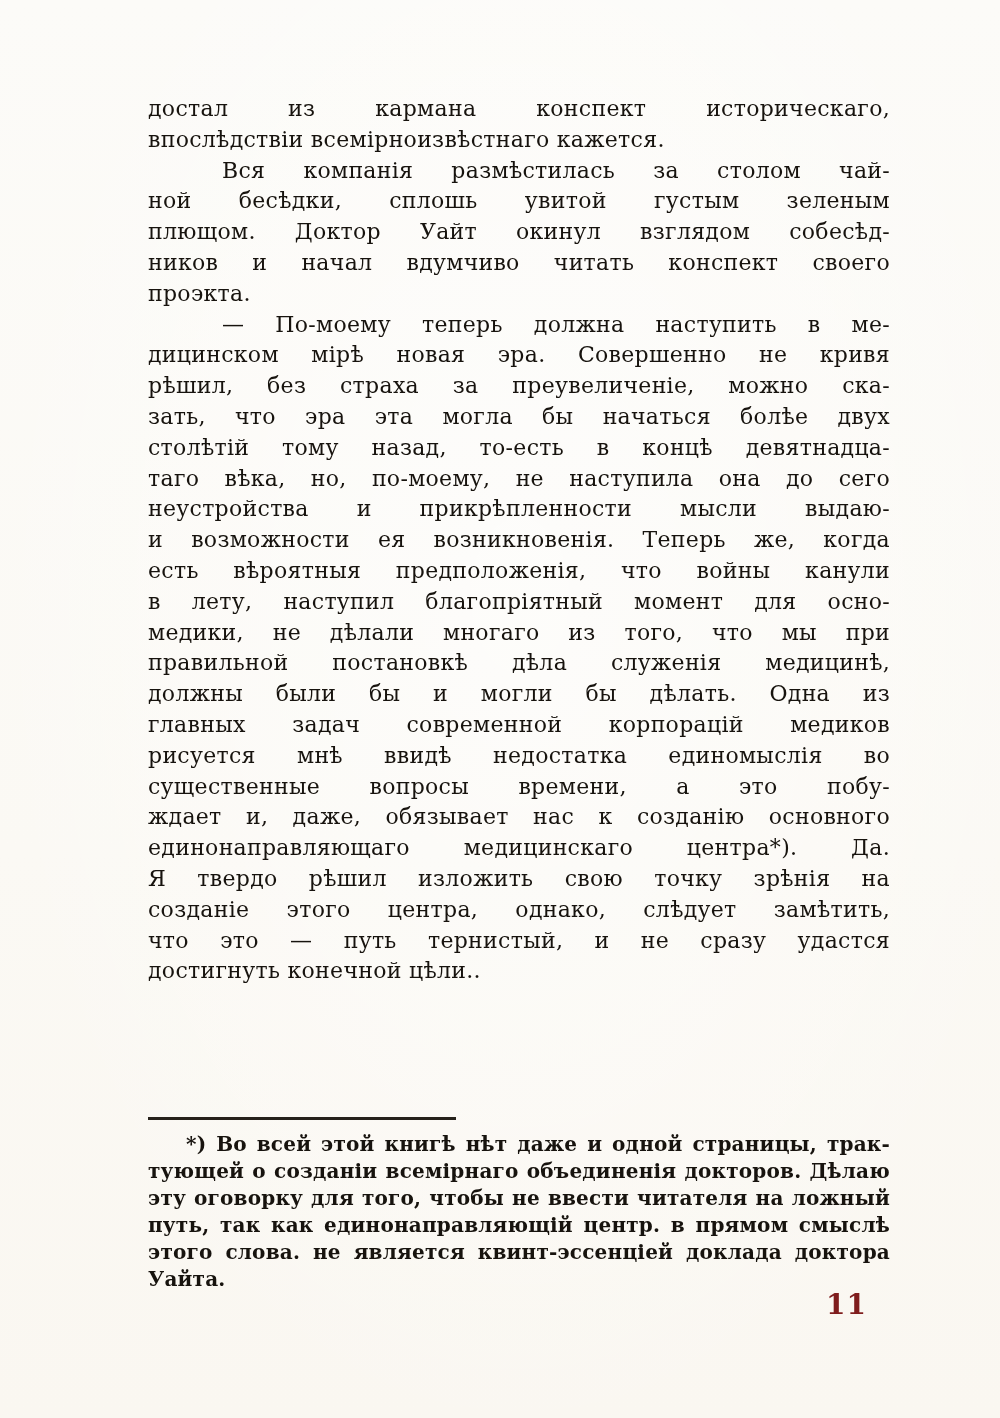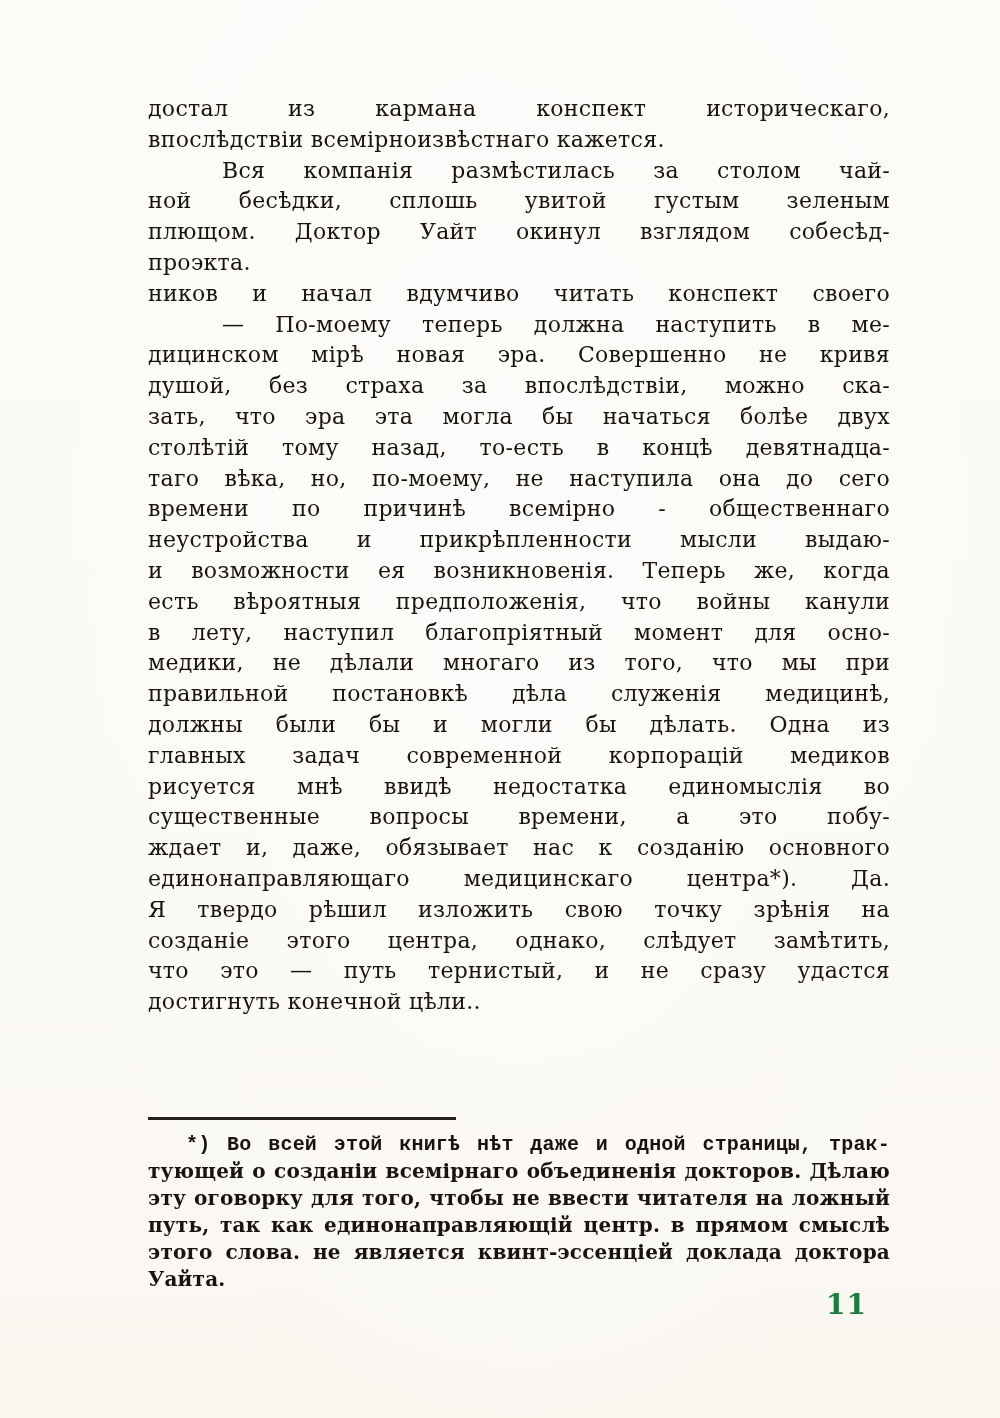--- a/index.html
+++ b/index.html
@@ -53,53 +53,52 @@
   }
   .fn-line {
     font-size: 20px;
     line-height: 27px;
     font-weight: 700;
     letter-spacing: 0.2px;
     text-align: justify;
     text-align-last: justify;
   }
   .fn-line.last { text-align-last: left; }
-  .fn-line.indent { text-indent: 38px; font-family: Liberation Mono, monospace; }
+  .fn-line.indent { text-indent: 38px; }
 
   .page-number {
     position: absolute;
     left: 826px;
     top: 1288px;
     font-size: 28px;
     font-weight: 700;
     letter-spacing: 1px;
-    color: #15803d;
+    color: #7f1d1d;
   }
 </style>
 </head>
 <body>
 
 <div class="scan-bg"></div>
 
 <div class="page">
   <div class="text-block" id="body-text">
       <div class="line">достал из кармана конспект историческаго,</div>
       <div class="line last">впослѣдствіи всемірноизвѣстнаго кажется.</div>
       <div class="line indent">Вся компанія размѣстилась за столом чай-</div>
       <div class="line">ной бесѣдки, сплошь увитой густым зеленым</div>
       <div class="line">плющом. Доктор Уайт окинул взглядом собесѣд-</div>
+      <div class="line">ников и начал вдумчиво читать конспект своего</div>
       <div class="line last">проэкта.</div>
-      <div class="line">ников и начал вдумчиво читать конспект своего</div>
       <div class="line indent">— По-моему теперь должна наступить в ме-</div>
       <div class="line">дицинском мірѣ новая эра. Совершенно не кривя</div>
-      <div class="line">душой, без страха за впослѣдствіи, можно ска-</div>
+      <div class="line">рѣшил, без страха за преувеличеніе, можно ска-</div>
       <div class="line">зать, что эра эта могла бы начаться болѣе двух</div>
       <div class="line">столѣтій тому назад, то-есть в концѣ девятнадца-</div>
       <div class="line">таго вѣка, но, по-моему, не наступила она до сего</div>
-      <div class="line">времени по причинѣ всемірно - общественнаго</div>
       <div class="line">неустройства и прикрѣпленности мысли выдаю-</div>
       <div class="line">и возможности ея возникновенія. Теперь же, когда</div>
       <div class="line">есть вѣроятныя предположенія, что войны канули</div>
       <div class="line">в лету, наступил благопріятный момент для осно-</div>
       <div class="line">медики, не дѣлали многаго из того, что мы при</div>
       <div class="line">правильной постановкѣ дѣла служенія медицинѣ,</div>
       <div class="line">должны были бы и могли бы дѣлать. Одна из</div>
       <div class="line">главных задач современной корпорацій медиков</div>
       <div class="line">рисуется мнѣ ввидѣ недостатка единомыслія во</div>
       <div class="line">существенные вопросы времени, а это побу-</div>

